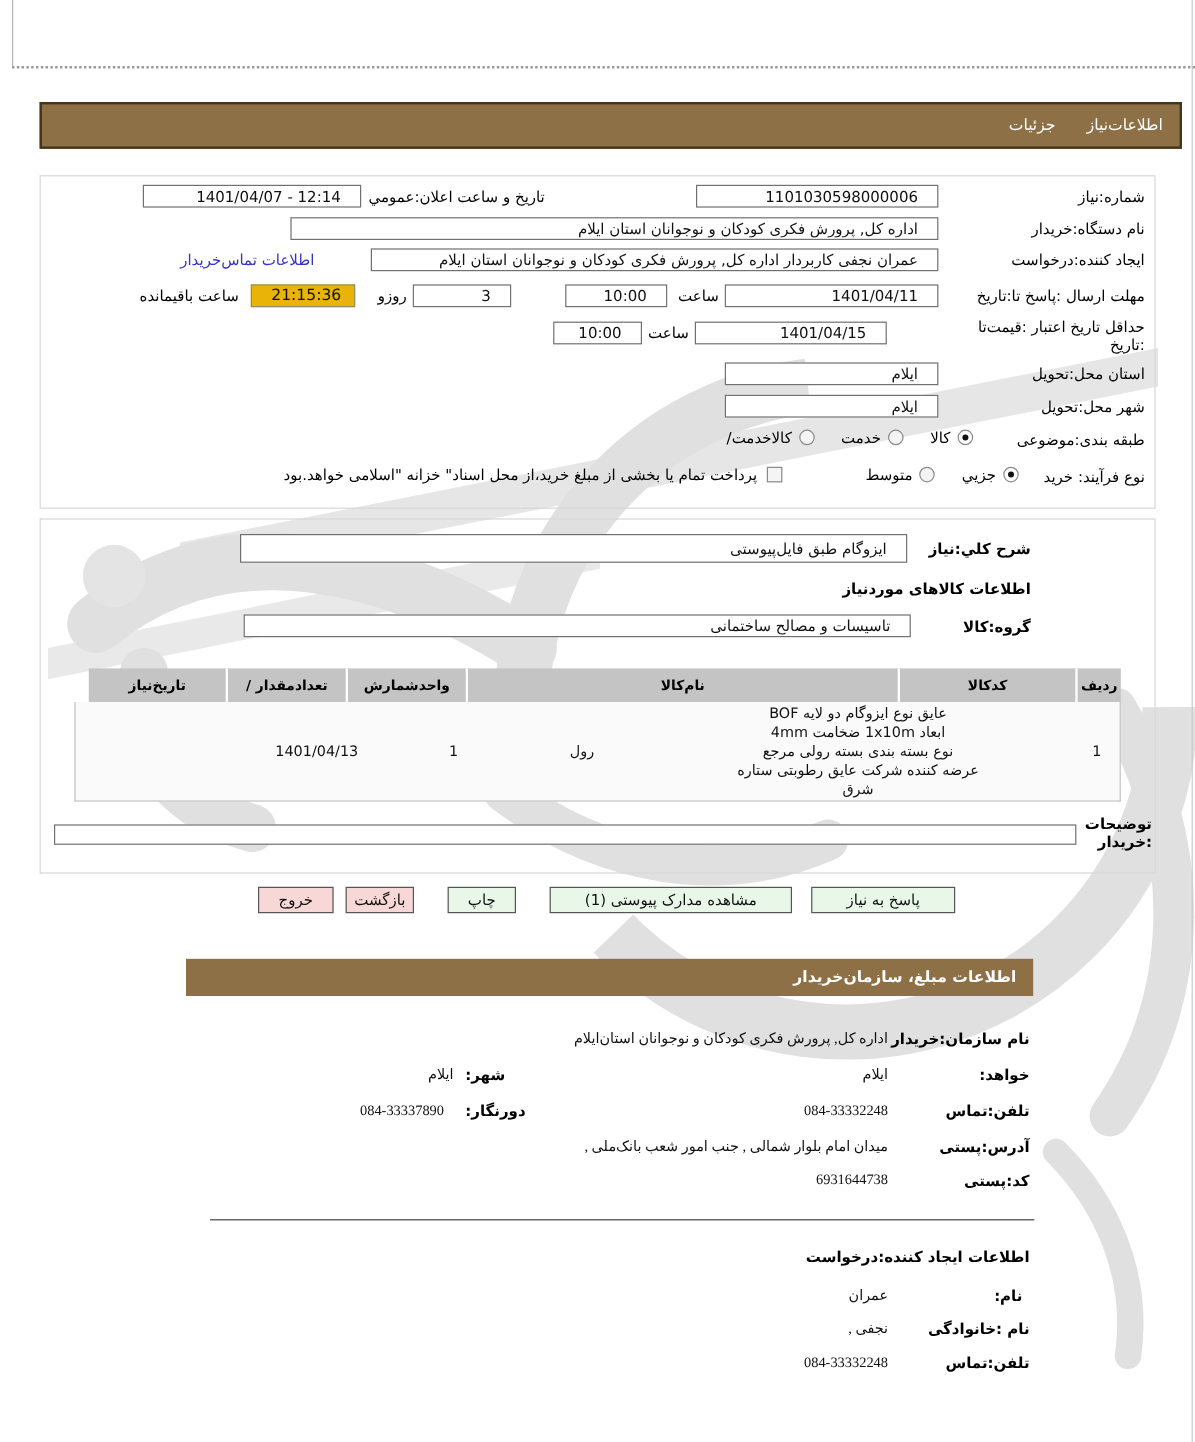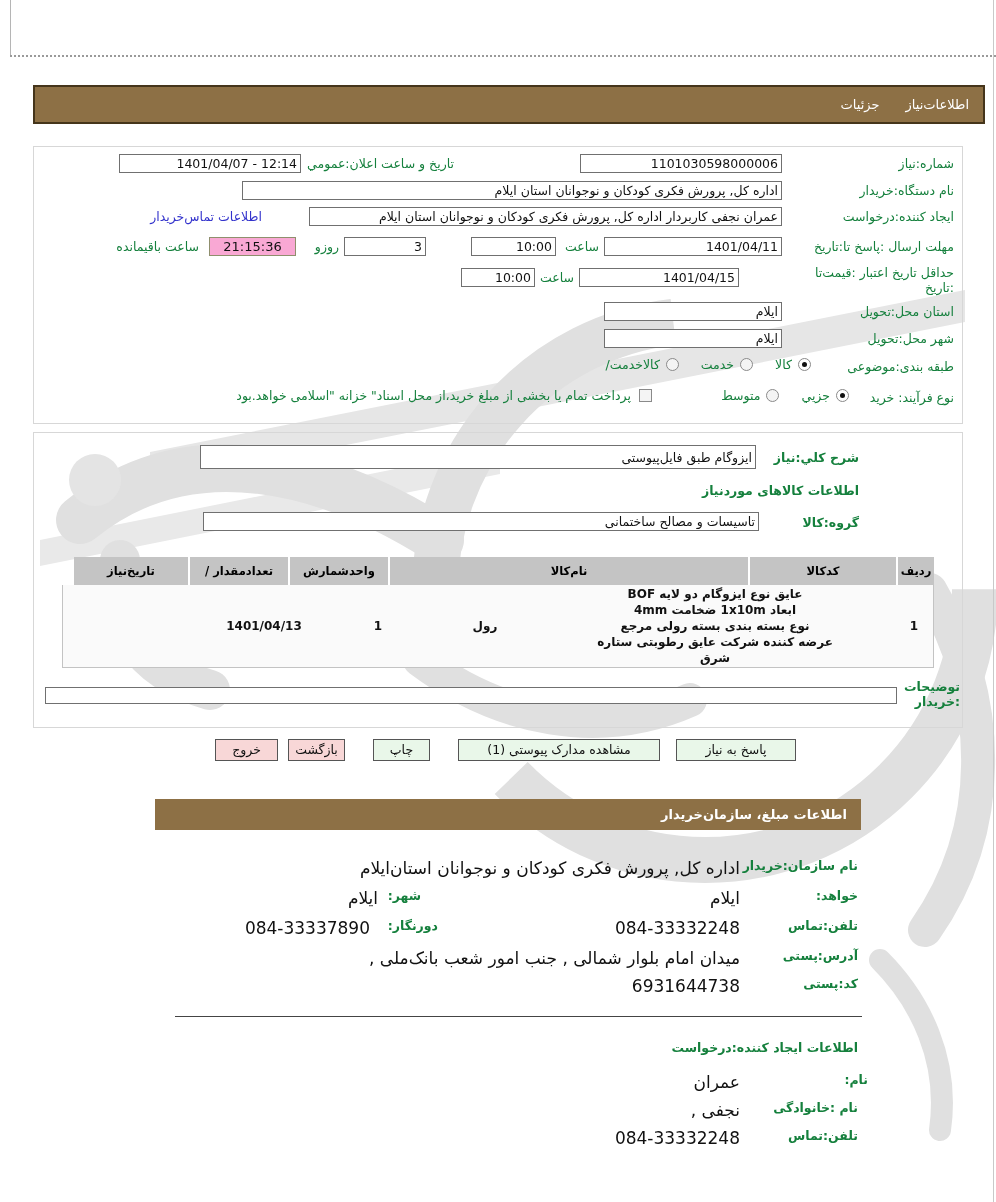--- a/index.html
+++ b/index.html
@@ -21,57 +21,57 @@
   .navbar { position:absolute; left:33px; top:85px; width:952px; height:39px;
     background:#8d7045; border:2px solid #45351b; color:#fff;
     display:flex; align-items:center; gap:26px; padding:0 14px; }
   .navbar span { font-size:13px; letter-spacing:.2px; cursor:pointer; }
 
   
   .panel { position:absolute; border:1px solid #d7d7d7; background:transparent; }
   .panel1 { left:33px; top:146px; width:930px; height:278px; }
   .panel2 { left:33px; top:432px; width:930px; height:296px; }
 
-  .lbl { position:absolute; white-space:nowrap; font-size:12.5px; color:#15803d; }
+  .lbl { position:absolute; white-space:nowrap; font-size:12.5px; color:#000000; }
   .blbl { font-weight:bold; }
   .inp { position:absolute; height:19px; border:1px solid #707070; background:#fff;
-         font-family:"DejaVu Sans", sans-serif; font-size:12.5px; padding:0 3px; text-align:right; color:#111; }
+         font-family:"DejaVu Sans", sans-serif; font-size:12.5px; padding:0 16px; text-align:right; color:#111; }
   .num { direction:ltr; }
-  .hl { background:#f9a8d4; border:1px solid #8f8f6d; text-align:center; font-size:13px; line-height:17px; direction:ltr; }
+  .hl { background:#eab308; border:1px solid #8f8f6d; text-align:center; font-size:13px; line-height:17px; direction:ltr; }
   a.link { color:#3333cc; text-decoration:none; font-size:12.5px; cursor:pointer; }
 
   
   .optgroup { position:absolute; display:flex; align-items:center; gap:22px; direction:rtl; }
   .opt { display:flex; align-items:center; gap:6px; }
   .radio { width:13px; height:13px; border-radius:50%; border:1px solid #8a8a8a; background:#f4f4f4; position:relative; cursor:pointer; flex:0 0 auto; }
   .radio.checked { background:#fff; }
   .radio.checked::after { content:""; position:absolute; left:3px; top:3px; width:5px; height:5px; border-radius:50%; background:#111; }
   .checkbox { width:13px; height:13px; border:1px solid #8a8a8a; background:#f4f4f4; cursor:pointer; flex:0 0 auto; }
 
   
   .tbl { position:absolute; left:28px; right:28px; top:124px; }
   .thead { display:flex; direction:rtl; }
   .th { background:#c4c4c4; border-left:2px solid #fff; font-weight:bold; font-size:11.5px;
         height:28px; display:flex; align-items:center; justify-content:center; color:#000; }
   .th:last-child { border-left:none; }
   .tbody { display:flex; direction:rtl; border:1px solid #c3c3c3; border-top:none; background:#fafafa; }
   .td { font-size:12px; display:flex; flex-direction:column; align-items:center; justify-content:center;
-        min-height:82px; text-align:center; line-height:16px; color:#111;font-weight:bold; }
+        min-height:82px; text-align:center; line-height:16px; color:#111; }
 
   
   .btn { position:absolute; top:739px; height:22px; border:1px solid #555; font-family:"DejaVu Sans", sans-serif;
          font-size:12.5px; text-align:center; line-height:20px; cursor:pointer; color:#111; }
   .btn-green { background:#e9f7e9; }
   .btn-pink  { background:#f8d7d7; }
 
   
   .bar2 { position:absolute; left:155px; top:799px; width:706px; height:31px; background:#8d7045;
           color:#fff; font-weight:bold; font-size:13px; line-height:31px; padding:0 14px; }
 
-  .val { position:absolute; white-space:nowrap; font-size:17px; color:#111; }
+  .val { position:absolute; white-space:nowrap; font-size:12px; color:#111;font-family:Liberation Serif, serif; }
   .sep { position:absolute; left:175px; top:1016px; width:687px; border-top:1px solid #444; }
 
   .notes-lbl { text-align:right; line-height:15px; }
 </style>
 </head>
 <body>
 
 <div class="page">
 
   <svg class="watermark" width="996" height="1202" viewBox="0 0 996 1202">
@@ -234,21 +234,21 @@
     <div class="lbl blbl" style="top:948px; right:138px;">آدرس:پستی</div>
     <div class="val" style="top:948px; right:256px;">میدان امام بلوار شمالی , جنب امور شعب بانک‌ملی ,</div>
 
     <div class="lbl blbl" style="top:976px; right:138px;">کد:پستی</div>
     <div class="val num" style="top:976px; right:256px;">6931644738</div>
 
     <div class="sep"></div>
 
     <div class="lbl blbl" style="top:1040px; right:138px;">اطلاعات ایجاد کننده:درخواست</div>
 
-    <div class="lbl blbl" style="top:1072px; right:128px;">نام:</div>
+    <div class="lbl blbl" style="top:1072px; right:144px;">نام:</div>
     <div class="val" style="top:1072px; right:256px;">عمران</div>
 
     <div class="lbl blbl" style="top:1100px; right:138px;">نام :خانوادگی</div>
     <div class="val" style="top:1100px; right:256px;">نجفی ,</div>
 
     <div class="lbl blbl" style="top:1128px; right:138px;">تلفن:تماس</div>
     <div class="val num" style="top:1128px; right:256px;">084-33332248</div>
 
   </div>
 </div>

